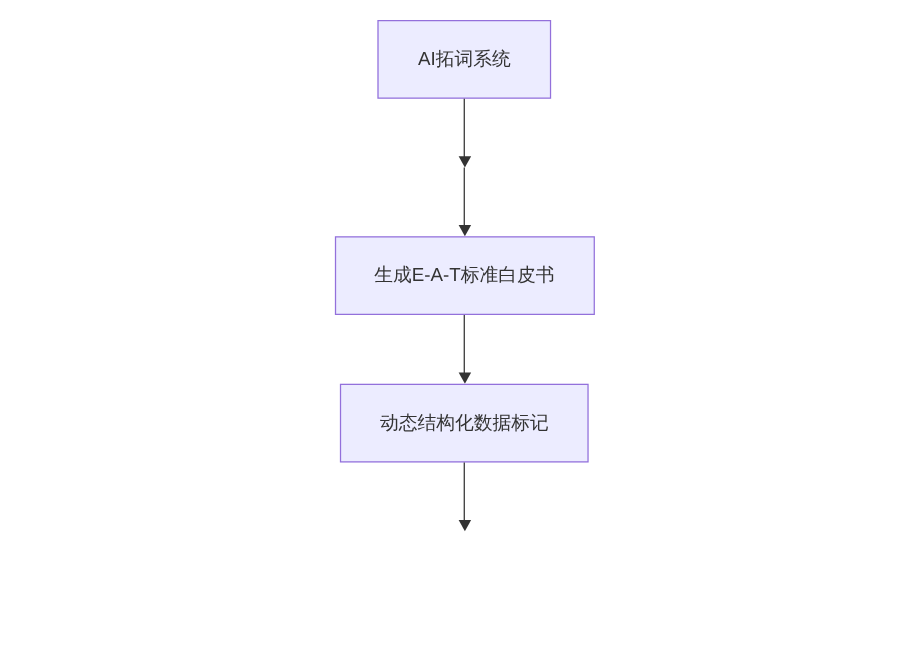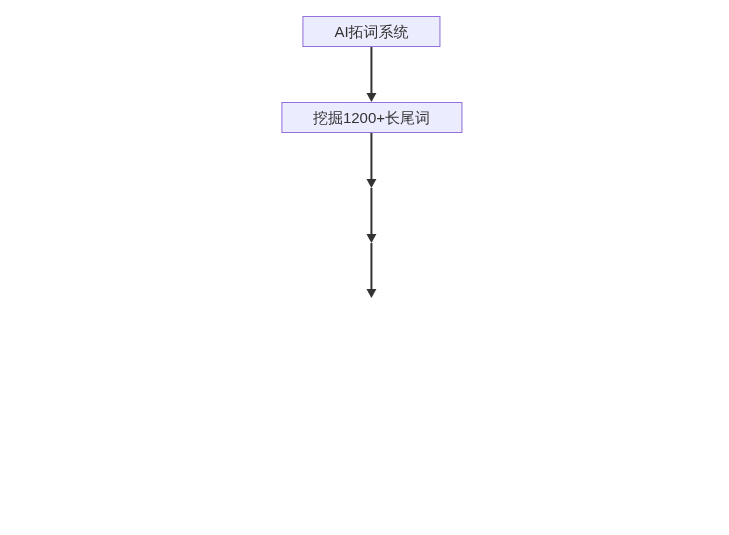--- a/index.html
+++ b/index.html
@@ -31,21 +31,21 @@
     display: flex;
     flex-direction: column;
     align-items: center;
   }
   .node {
     background: var(--node-fill);
     border: 1px solid var(--node-border);
     color: var(--text-color);
     font-size: 15px;
     line-height: 1;
-    padding: 7px 31px;
+    padding: 23px 31px;
     text-align: right;
     white-space: nowrap;
   }
   .edge {
     display: flex;
     flex-direction: column;
     align-items: center;
     height: 55px;
   }
   .edge .shaft {
@@ -68,33 +68,34 @@
 <div class="canvas">
   <div class="flowchart">
 
     <div class="node">AI拓词系统</div>
 
     <div class="edge">
       <div class="shaft"></div>
       <div class="head"></div>
     </div>
 
-    <div class="node">挖掘1200+长尾词</div>
 
     <div class="edge">
       <div class="shaft"></div>
       <div class="head"></div>
     </div>
 
+    <div class="node">生成E-A-T标准白皮书</div>
 
     <div class="edge">
       <div class="shaft"></div>
       <div class="head"></div>
     </div>
 
+    <div class="node">动态结构化数据标记</div>
 
     <div class="edge">
       <div class="shaft"></div>
       <div class="head"></div>
     </div>
 
 
   </div>
 </div>
 

